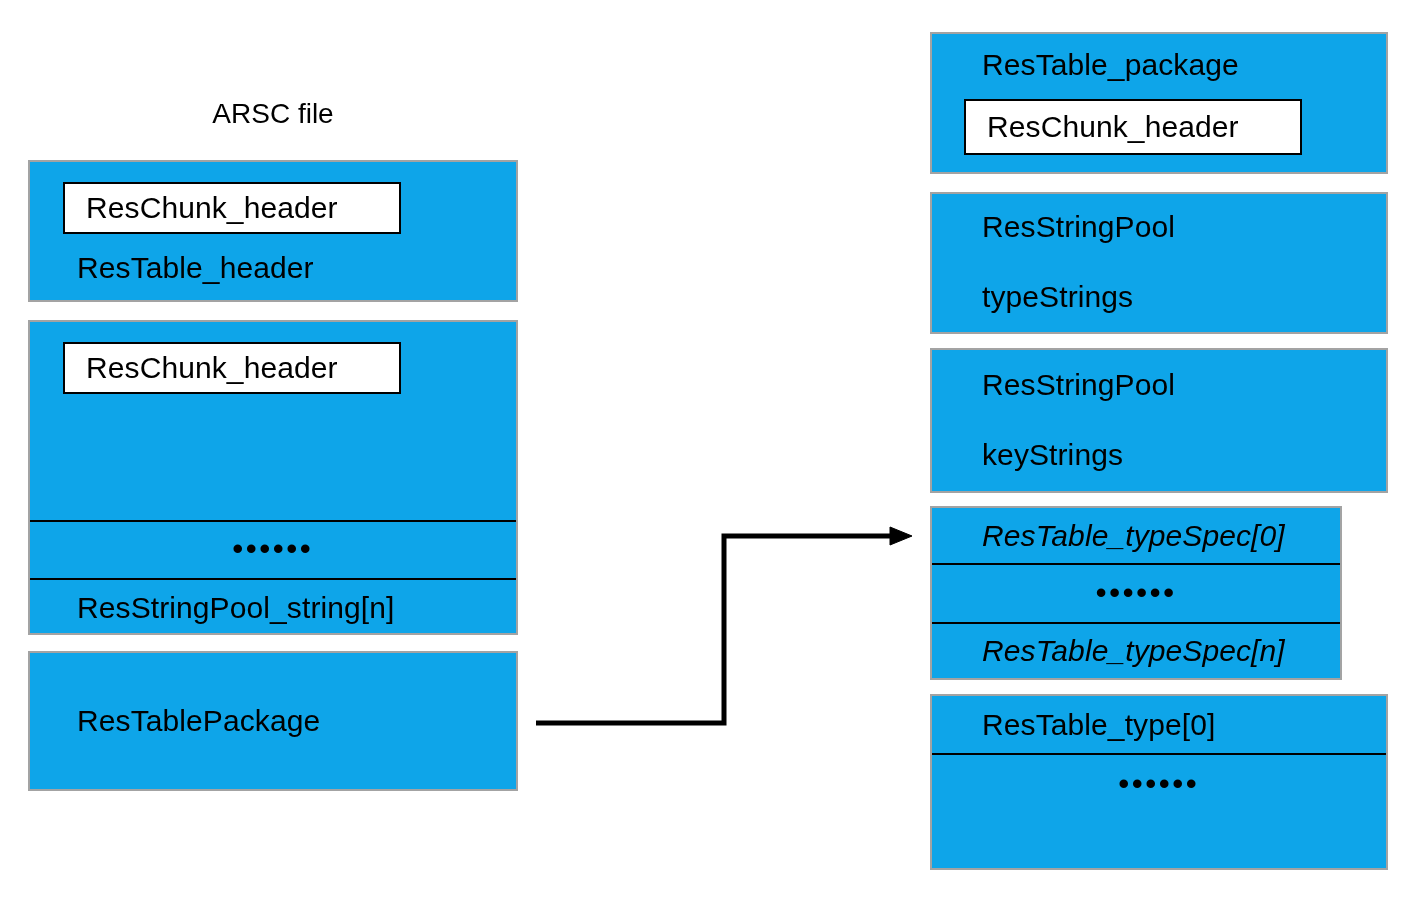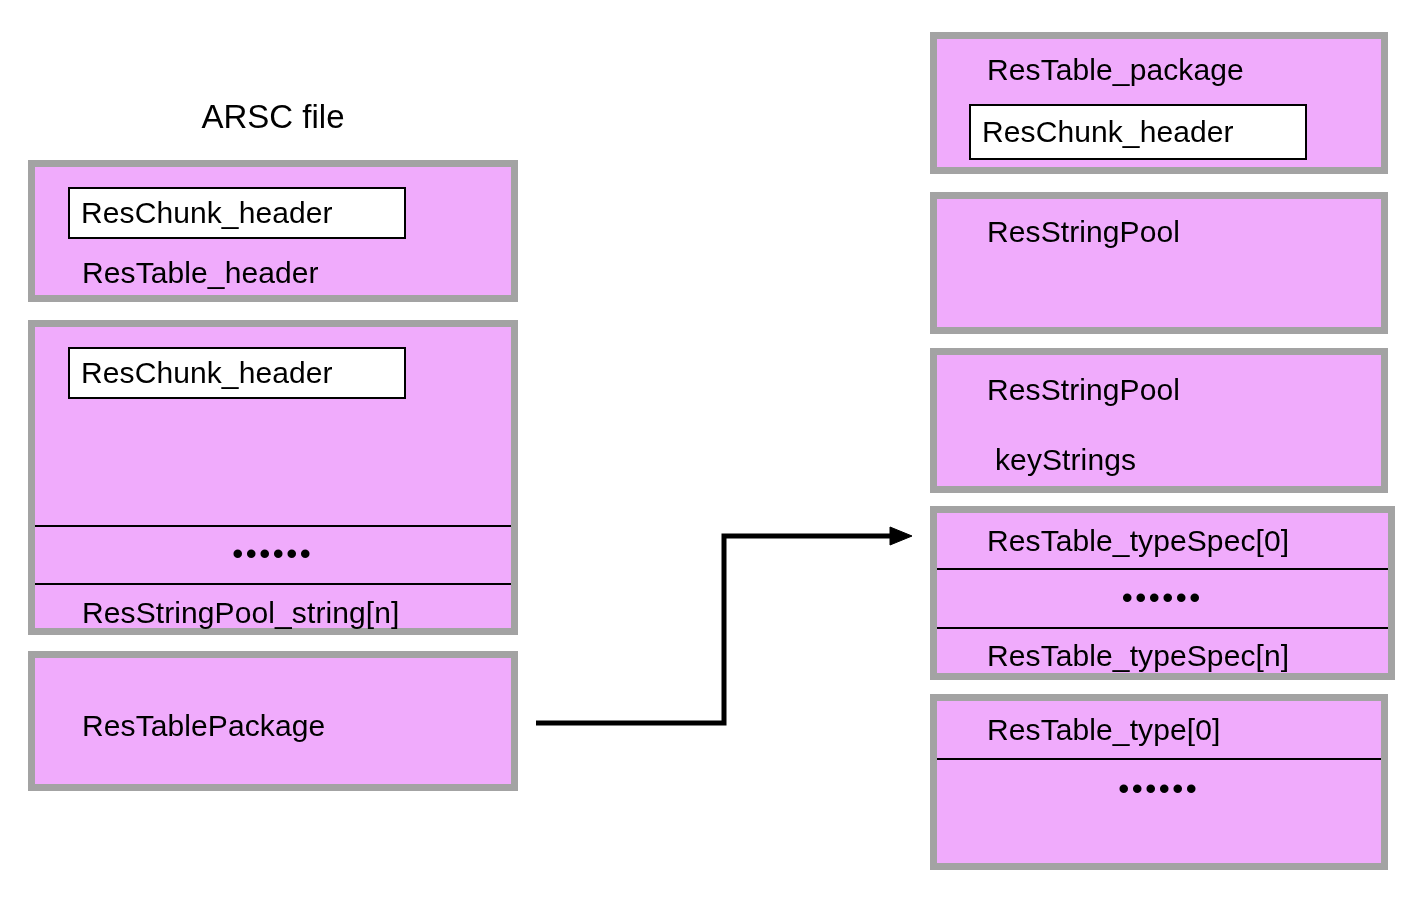--- a/index.html
+++ b/index.html
@@ -16,22 +16,22 @@
     width: 1413px;
     height: 907px;
     background: #ffffff;
     overflow: hidden;
   }
 
   
   .abs { position: absolute; box-sizing: border-box; }
 
   .outer-box {
-    border: 7px solid #a3a3a3;
-    background: #f0abfc;
+    border: 2px solid #a3a3a3;
+    background: #0ea5e9;
   }
 
   .row {
     position: absolute;
     left: 0;
     right: 0;
     box-sizing: border-box;
     display: flex;
     align-items: center;
   }
@@ -47,35 +47,35 @@
   .row-label.right-col { padding-left: 50px; }
 
   .inner-box {
     position: absolute;
     box-sizing: border-box;
     border: 2px solid #000000;
     background: #ffffff;
     display: flex;
     align-items: center;
   }
-  .inner-box .row-label { padding-left: 11px; }
+  .inner-box .row-label { padding-left: 21px; }
 
   .ellipsis {
     width: 100%;
     text-align: center;
     font-size: 30px;
     font-weight: 700;
     letter-spacing: 3px;
     line-height: 1;
     padding-bottom: 2px;
   }
 
   .title {
     position: absolute;
-    font-size: 33px;
+    font-size: 28px;
     line-height: 1;
     white-space: nowrap;
     text-align: center;
   }
 
   .connector { position: absolute; left: 0; top: 0; }
   .connector line, .connector path { stroke: #000000; }
 </style>
 </head>
 <body>
@@ -122,32 +122,35 @@
     </div>
     <div class="inner-box" style="left:32px; top:65px; width:338px; height:56px;">
       <span class="row-label">ResChunk_header</span>
     </div>
   </div>
 
   <div class="abs outer-box" style="left:930px; top:192px; width:458px; height:142px;">
     <div class="row" style="top:8px; height:50px;">
       <span class="row-label right-col">ResStringPool</span>
     </div>
+    <div class="row" style="top:78px; height:50px;">
+      <span class="row-label right-col">typeStrings</span>
+    </div>
   </div>
 
   <div class="abs outer-box" style="left:930px; top:348px; width:458px; height:145px;">
     <div class="row" style="top:10px; height:50px;">
       <span class="row-label right-col">ResStringPool</span>
     </div>
-    <div class="row" style="top:80px; height:50px;margin-left:8px;">
+    <div class="row" style="top:80px; height:50px;">
       <span class="row-label right-col">keyStrings</span>
     </div>
   </div>
 
-  <div class="abs outer-box" style="left:930px; top:506px; width:465px; height:174px;">
+  <div class="abs outer-box" style="left:930px; top:506px; width:412px; height:174px;font-style:italic;">
     <div class="row" style="top:0; height:55px;">
       <span class="row-label right-col">ResTable_typeSpec[0]</span>
     </div>
     <div class="row divider-top" style="top:55px; height:59px;">
       <span class="ellipsis">••••••</span>
     </div>
     <div class="row divider-top" style="top:114px; height:56px;">
       <span class="row-label right-col">ResTable_typeSpec[n]</span>
     </div>
   </div>

